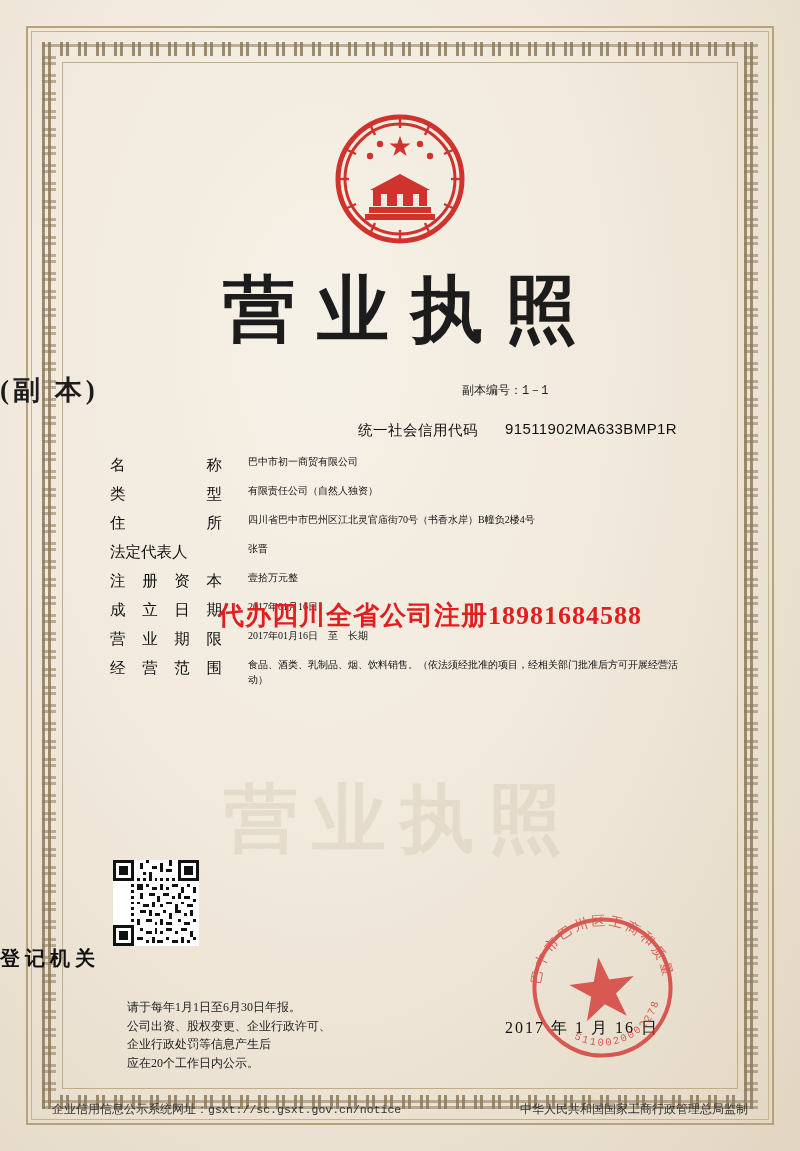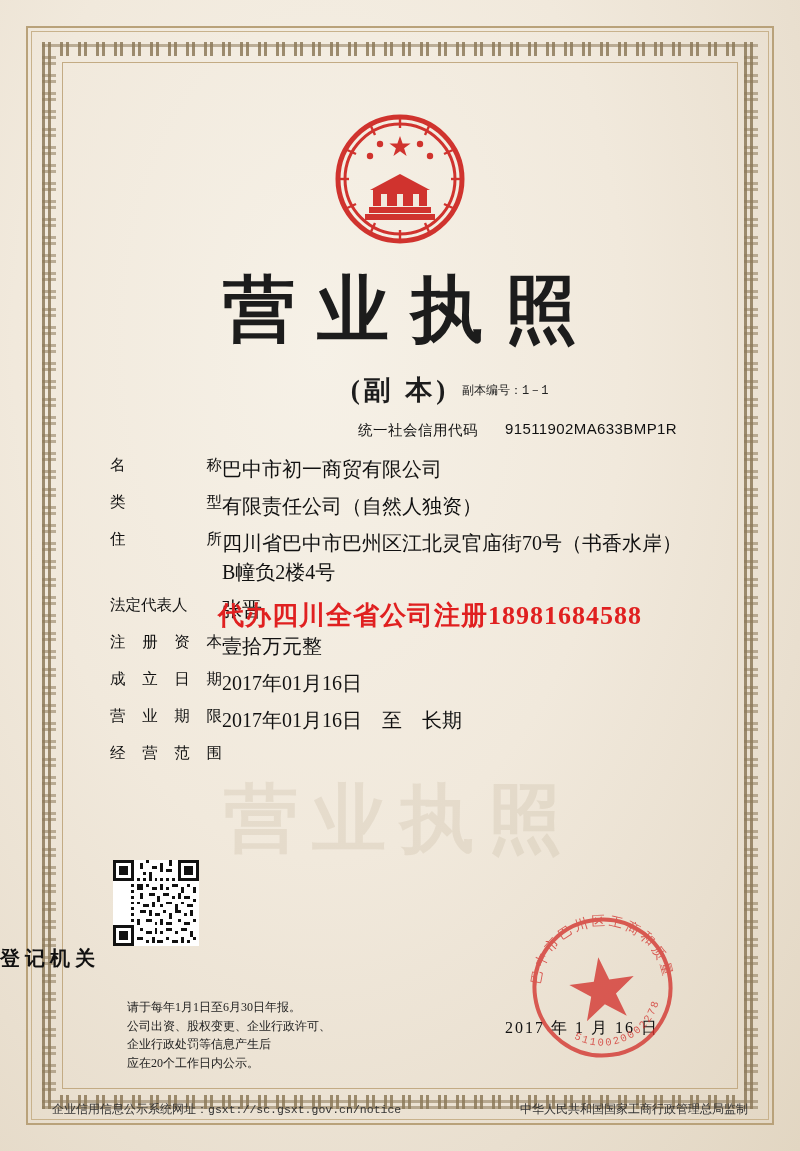--- a/index.html
+++ b/index.html
@@ -78,21 +78,20 @@
     text-align:center;
     font-size:72px;
     letter-spacing:22px;
     text-indent:22px;
     font-weight:bold;
     color:#1c1c1c;
     font-family:"Liberation Serif","DejaVu Serif",serif;
   }
   .subtitle{
     position:absolute;left:0;right:0;top:372px;
-    text-align:center;
     font-size:27px;
     font-weight:bold;
     color:#1c1c1c;
     font-family:"Liberation Serif","DejaVu Serif",serif;
     letter-spacing:4px;
   }
   .copy-no{
     position:absolute;left:462px;top:382px;
     font-size:12px;color:#222;
     font-family:Liberation Mono, monospace;
@@ -114,22 +113,23 @@
     font-family:"Liberation Serif","DejaVu Serif",serif;
   }
   .row{display:flex;margin-bottom:8px;}
   .label{
     width:112px;flex:0 0 112px;
     font-size:15.5px;color:#111;
     display:flex;justify-content:space-between;
   }
   .label span{display:inline-block;}
   .value{
-    font-size:20px;color:#111;line-height:1.45;
+    font-size:10px;color:#111;line-height:1.45;
     flex:1;
+    margin-left:26px;
   }
 
   
   .ad-text{
     position:absolute;left:218px;top:598px;
     font-size:26px;font-weight:bold;color:#e02020;
     font-family:Liberation Serif, serif;
     letter-spacing:1px;
     white-space:nowrap;
   }
@@ -293,20 +293,21 @@
         </div>
         <div class="value">2017年01月16日　至　长期</div>
       </div>
       <div class="row">
         <div class="label">
           <span>经</span>
           <span>营</span>
           <span>范</span>
           <span>围</span>
         </div>
+        <div class="value">食品、酒类、乳制品、烟、饮料销售。（依法须经批准的项目，经相关部门批准后方可开展经营活动）</div>
       </div>
     </div>
 
   <div class="ad-text">代办四川全省公司注册18981684588</div>
 
   <div class="qr">
     <svg viewBox="0 0 29 29" width="86" height="86" shape-rendering="crispEdges">
       <rect width="29" height="29" fill="#fff"></rect>
       <g fill="#111">
 

